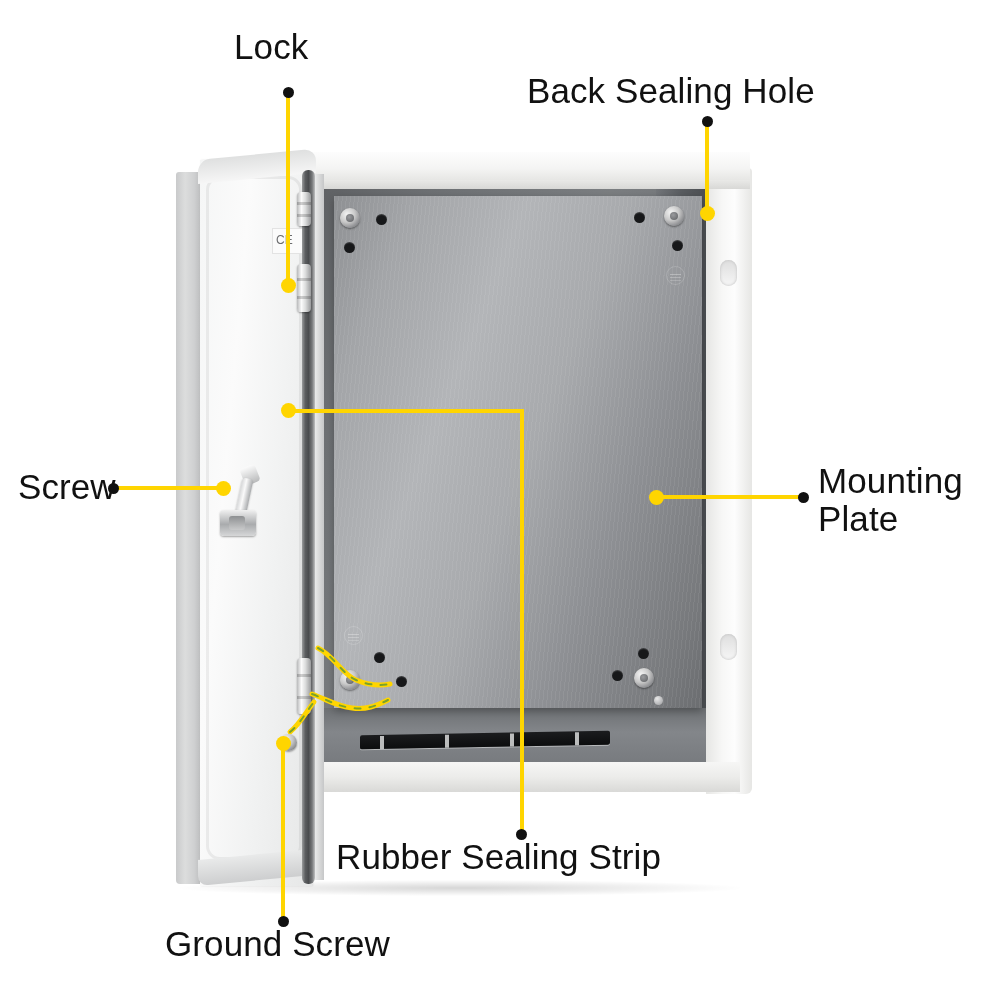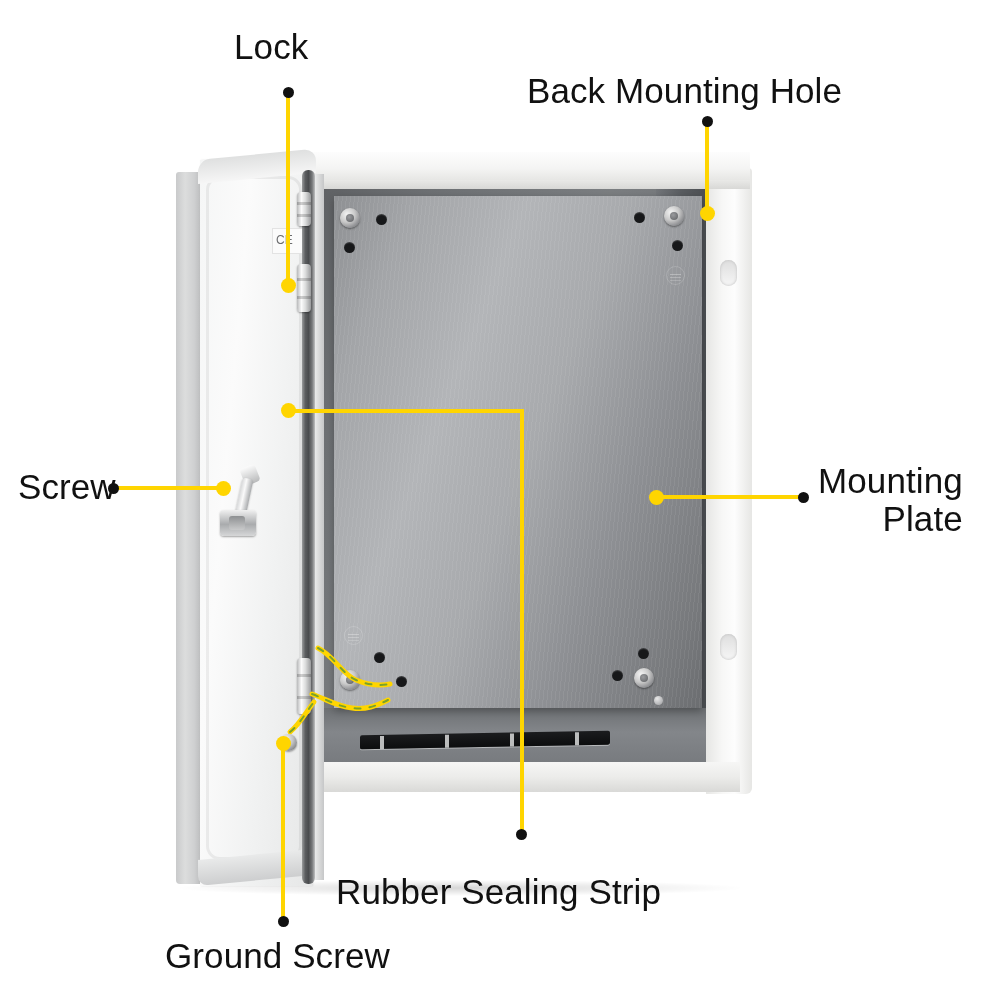--- a/index.html
+++ b/index.html
@@ -265,37 +265,37 @@
   </div>
 
   <div class="vline" style="left:286px;top:96px;height:192px;"></div>
   <div class="dotb" style="left:283px;top:87px;"></div>
   <div class="doty" style="left:281px;top:278px;"></div>
   <div class="lbl" style="left:234px;top:28px;">Lock</div>
 
   <div class="vline" style="left:705px;top:124px;height:90px;"></div>
   <div class="dotb" style="left:702px;top:116px;"></div>
   <div class="doty" style="left:700px;top:206px;"></div>
-  <div class="lbl" style="left:527px;top:72px;">Back Mounting Hole</div>
+  <div class="lbl" style="left:527px;top:72px;">Back Sealing Hole</div>
 
   <div class="hline" style="left:118px;top:486px;width:106px;"></div>
   <div class="dotb" style="left:108px;top:483px;"></div>
   <div class="doty" style="left:216px;top:481px;"></div>
   <div class="lbl" style="left:18px;top:468px;">Screw</div>
 
   <div class="hline" style="left:658px;top:495px;width:146px;"></div>
   <div class="dotb" style="left:798px;top:492px;"></div>
   <div class="doty" style="left:649px;top:490px;"></div>
-  <div class="lbl" style="left:818px;top:462px;text-align:right;">Mounting
+  <div class="lbl" style="left:818px;top:462px;">Mounting
 Plate</div>
 
   <div class="hline" style="left:286px;top:409px;width:238px;"></div>
   <div class="vline" style="left:520px;top:409px;height:424px;"></div>
   <div class="dotb" style="left:516px;top:829px;"></div>
   <div class="doty" style="left:281px;top:403px;"></div>
-  <div class="lbl" style="left:336px;top:838px;margin-top:35px;">Rubber Sealing Strip</div>
+  <div class="lbl" style="left:336px;top:838px;">Rubber Sealing Strip</div>
 
   <div class="vline" style="left:281px;top:748px;height:174px;"></div>
   <div class="dotb" style="left:278px;top:916px;"></div>
   <div class="doty" style="left:276px;top:736px;"></div>
-  <div class="lbl" style="left:165px;top:925px;margin-top:12px;">Ground Screw</div>
+  <div class="lbl" style="left:165px;top:925px;">Ground Screw</div>
 
 </div>
 
 </body></html>

